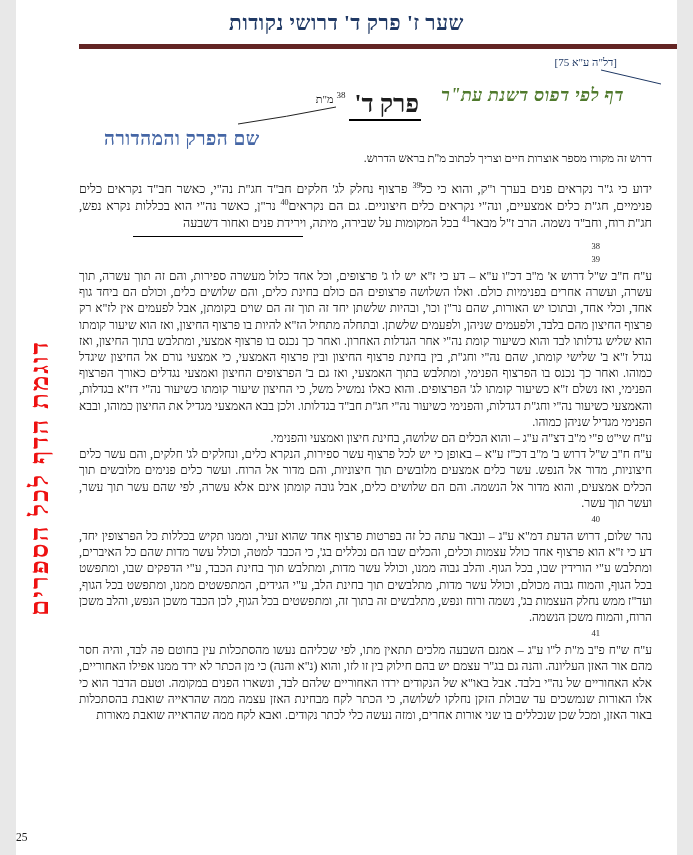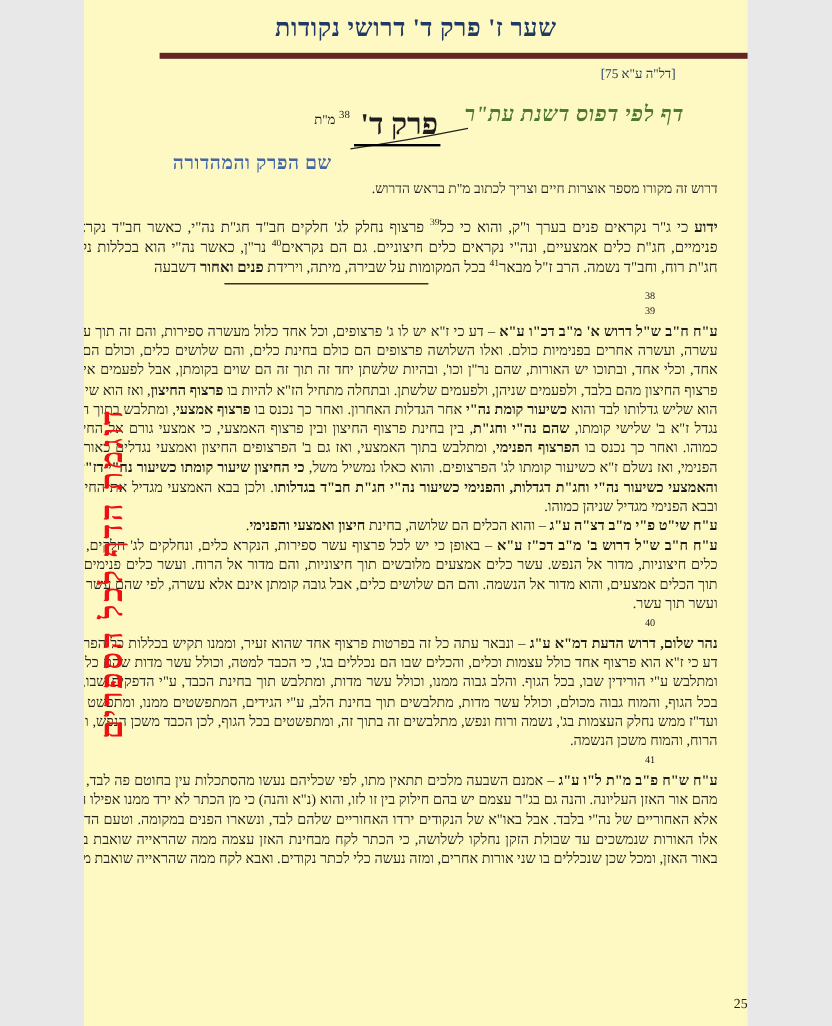--- a/index.html
+++ b/index.html
@@ -1,17 +1,17 @@
 <!DOCTYPE html>
 <html lang="he" style="--title-navy: #1f3864; --rule-maroon: #632423; --annotation-green: #507a2d; --annotation-blue: #4566a5; --margin-red: #ee1111; --text: #1d1d1d;"><head>
 <meta charset="utf-8">
 <style>
   html,body{margin:0;padding:0;background:#e8e8e8;}
   .page{
-    position:relative;width:553px;height:855px;margin:0 auto;background:#fef9c3;
+    position:relative;width:661px;height:855px;margin:0 auto;background:#ffffff;
     overflow:hidden;font-family:"Liberation Serif","DejaVu Sans",serif;direction:rtl;
     color:var(--text);
   }
   .page-title{
     position:absolute;top:11px;left:0;right:0;text-align:center;
     color:var(--title-navy);font-size:21px;font-weight:bold;letter-spacing:.5px;
   }
   .title-rule{position:absolute;top:44px;left:63px;width:605px;height:5px;background:var(--rule-maroon);}
   .daf-ref{
     position:absolute;top:56px;right:60px;color:var(--title-navy);
@@ -24,42 +24,42 @@
     position:absolute;top:85px;right:53px;color:var(--annotation-green);
     font-size:18px;font-weight:bold;font-style:italic;letter-spacing:.5px;
   }
   .chapter-block{position:absolute;top:90px;right:256px;direction:rtl;white-space:nowrap;}
   .chapter-word{
     font-size:25px;font-weight:bold;border-bottom:2px solid #000;padding:0 2px 2px 6px;text-align:right;
   }
   .chapter-fnref{font-size:9px;vertical-align:14px;padding:0 3px;}
   .mt-label{font-size:11px;vertical-align:9px;}
   .chapter-name-label{
-    position:absolute;top:128px;left:74px;color:var(--annotation-blue);
-    font-size:16px;font-weight:bold;letter-spacing:.5px;
+    position:absolute;top:128px;left:88px;color:var(--annotation-blue);
+    font-size:19px;font-weight:bold;letter-spacing:.5px;
   }
   .intro-line{
     position:absolute;top:152px;right:25px;width:573px;text-align:right;
     font-size:11.5px;
   }
   .main-paragraph{
     position:absolute;top:181px;right:25px;width:573px;
     font-size:12.5px;line-height:17px;text-align:justify;
   }
   .fn-separator{position:absolute;top:236px;left:117px;width:170px;border-top:1.5px solid #000;}
   .footnotes{
     position:absolute;top:238px;right:25px;width:573px;
     font-size:12px;line-height:16.2px;text-align:justify;
   }
   .fn-num{font-size:8.5px;line-height:9px;margin:4px 52px 4px 0;text-align:right;}
   .fn-text{margin:0;}
-  .b{font-weight:bold;}
+  .b{font-weight:normal;}
   sup{font-size:8px;line-height:0;}
   .page-number{
-    position:absolute;top:831px;left:0;right:0;text-align:right;font-size:11.5px;
+    position:absolute;top:831px;left:0;right:0;text-align:left;font-size:11.5px;
   }
   .margin-note{
     position:absolute;color:var(--margin-red);font-weight:bold;white-space:nowrap;
     text-align:center;transform:rotate(-90deg);direction:rtl;
     font-family:"Liberation Serif","DejaVu Sans",serif;
   }
   .margin-left{left:-186px;top:461px;width:420px;height:34px;line-height:34px;font-size:26px;letter-spacing:2px;}
   .margin-right{left:464px;top:520px;width:430px;height:36px;line-height:36px;font-size:29px;letter-spacing:2px;}
 </style>
 </head>

